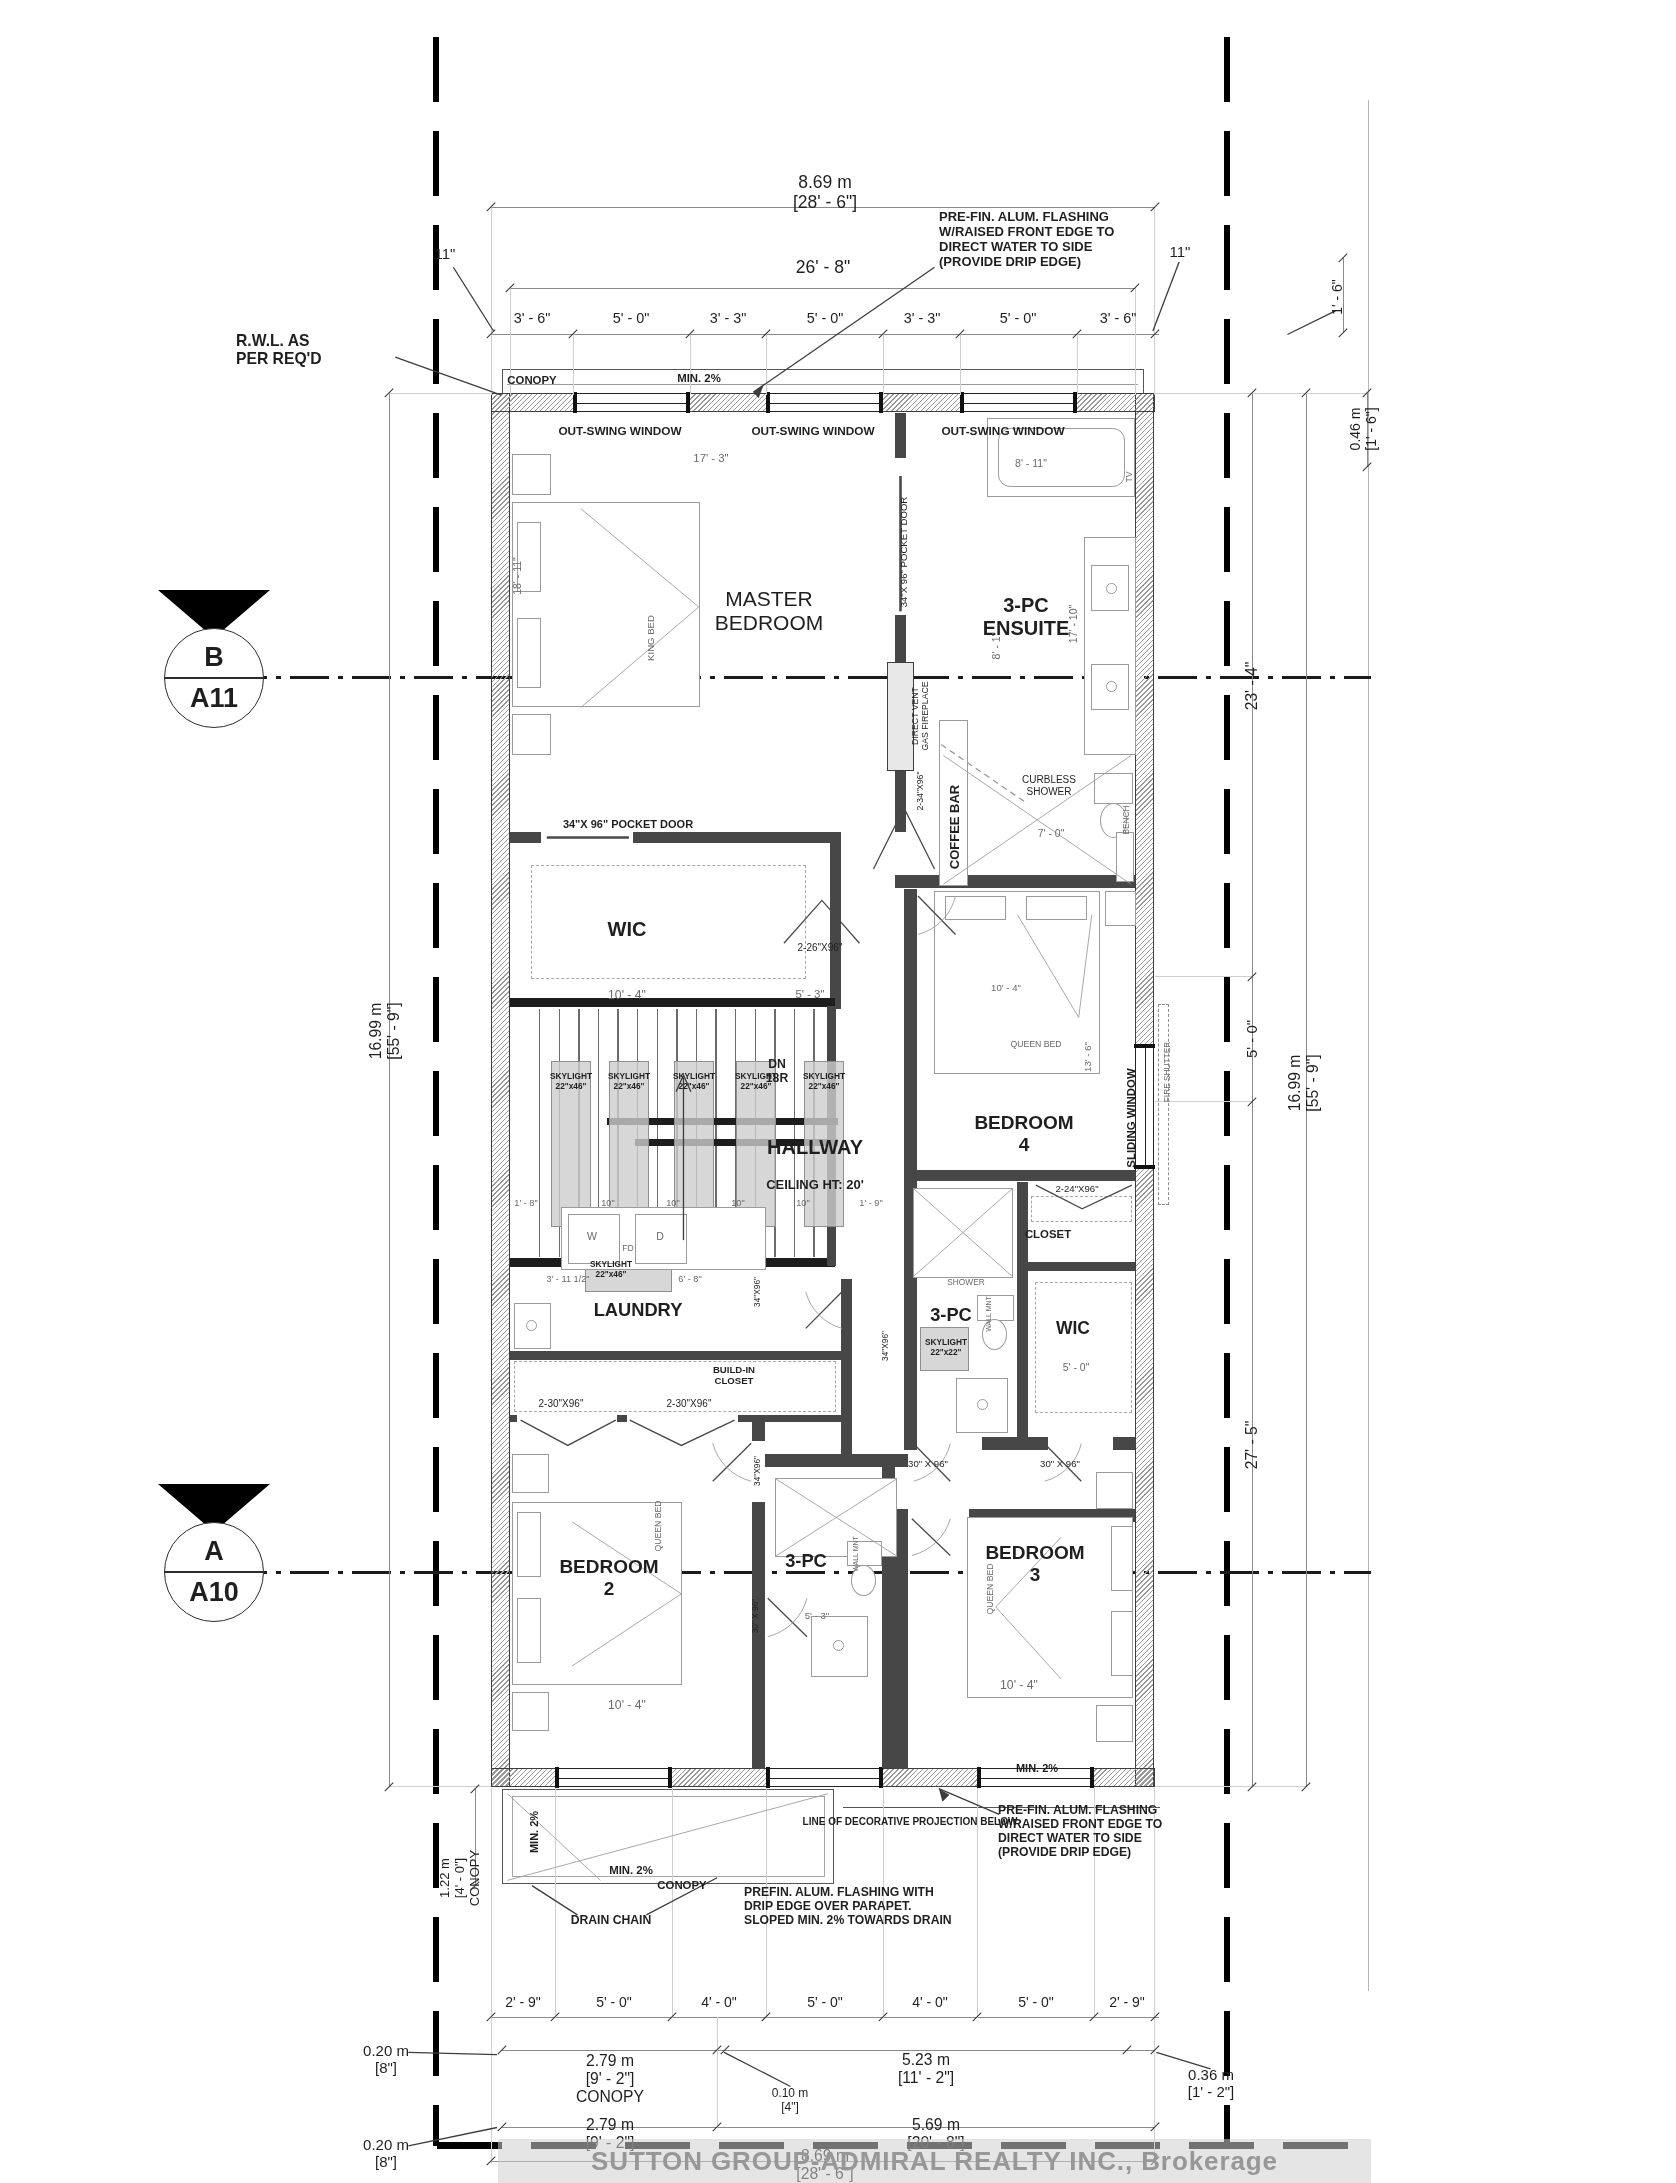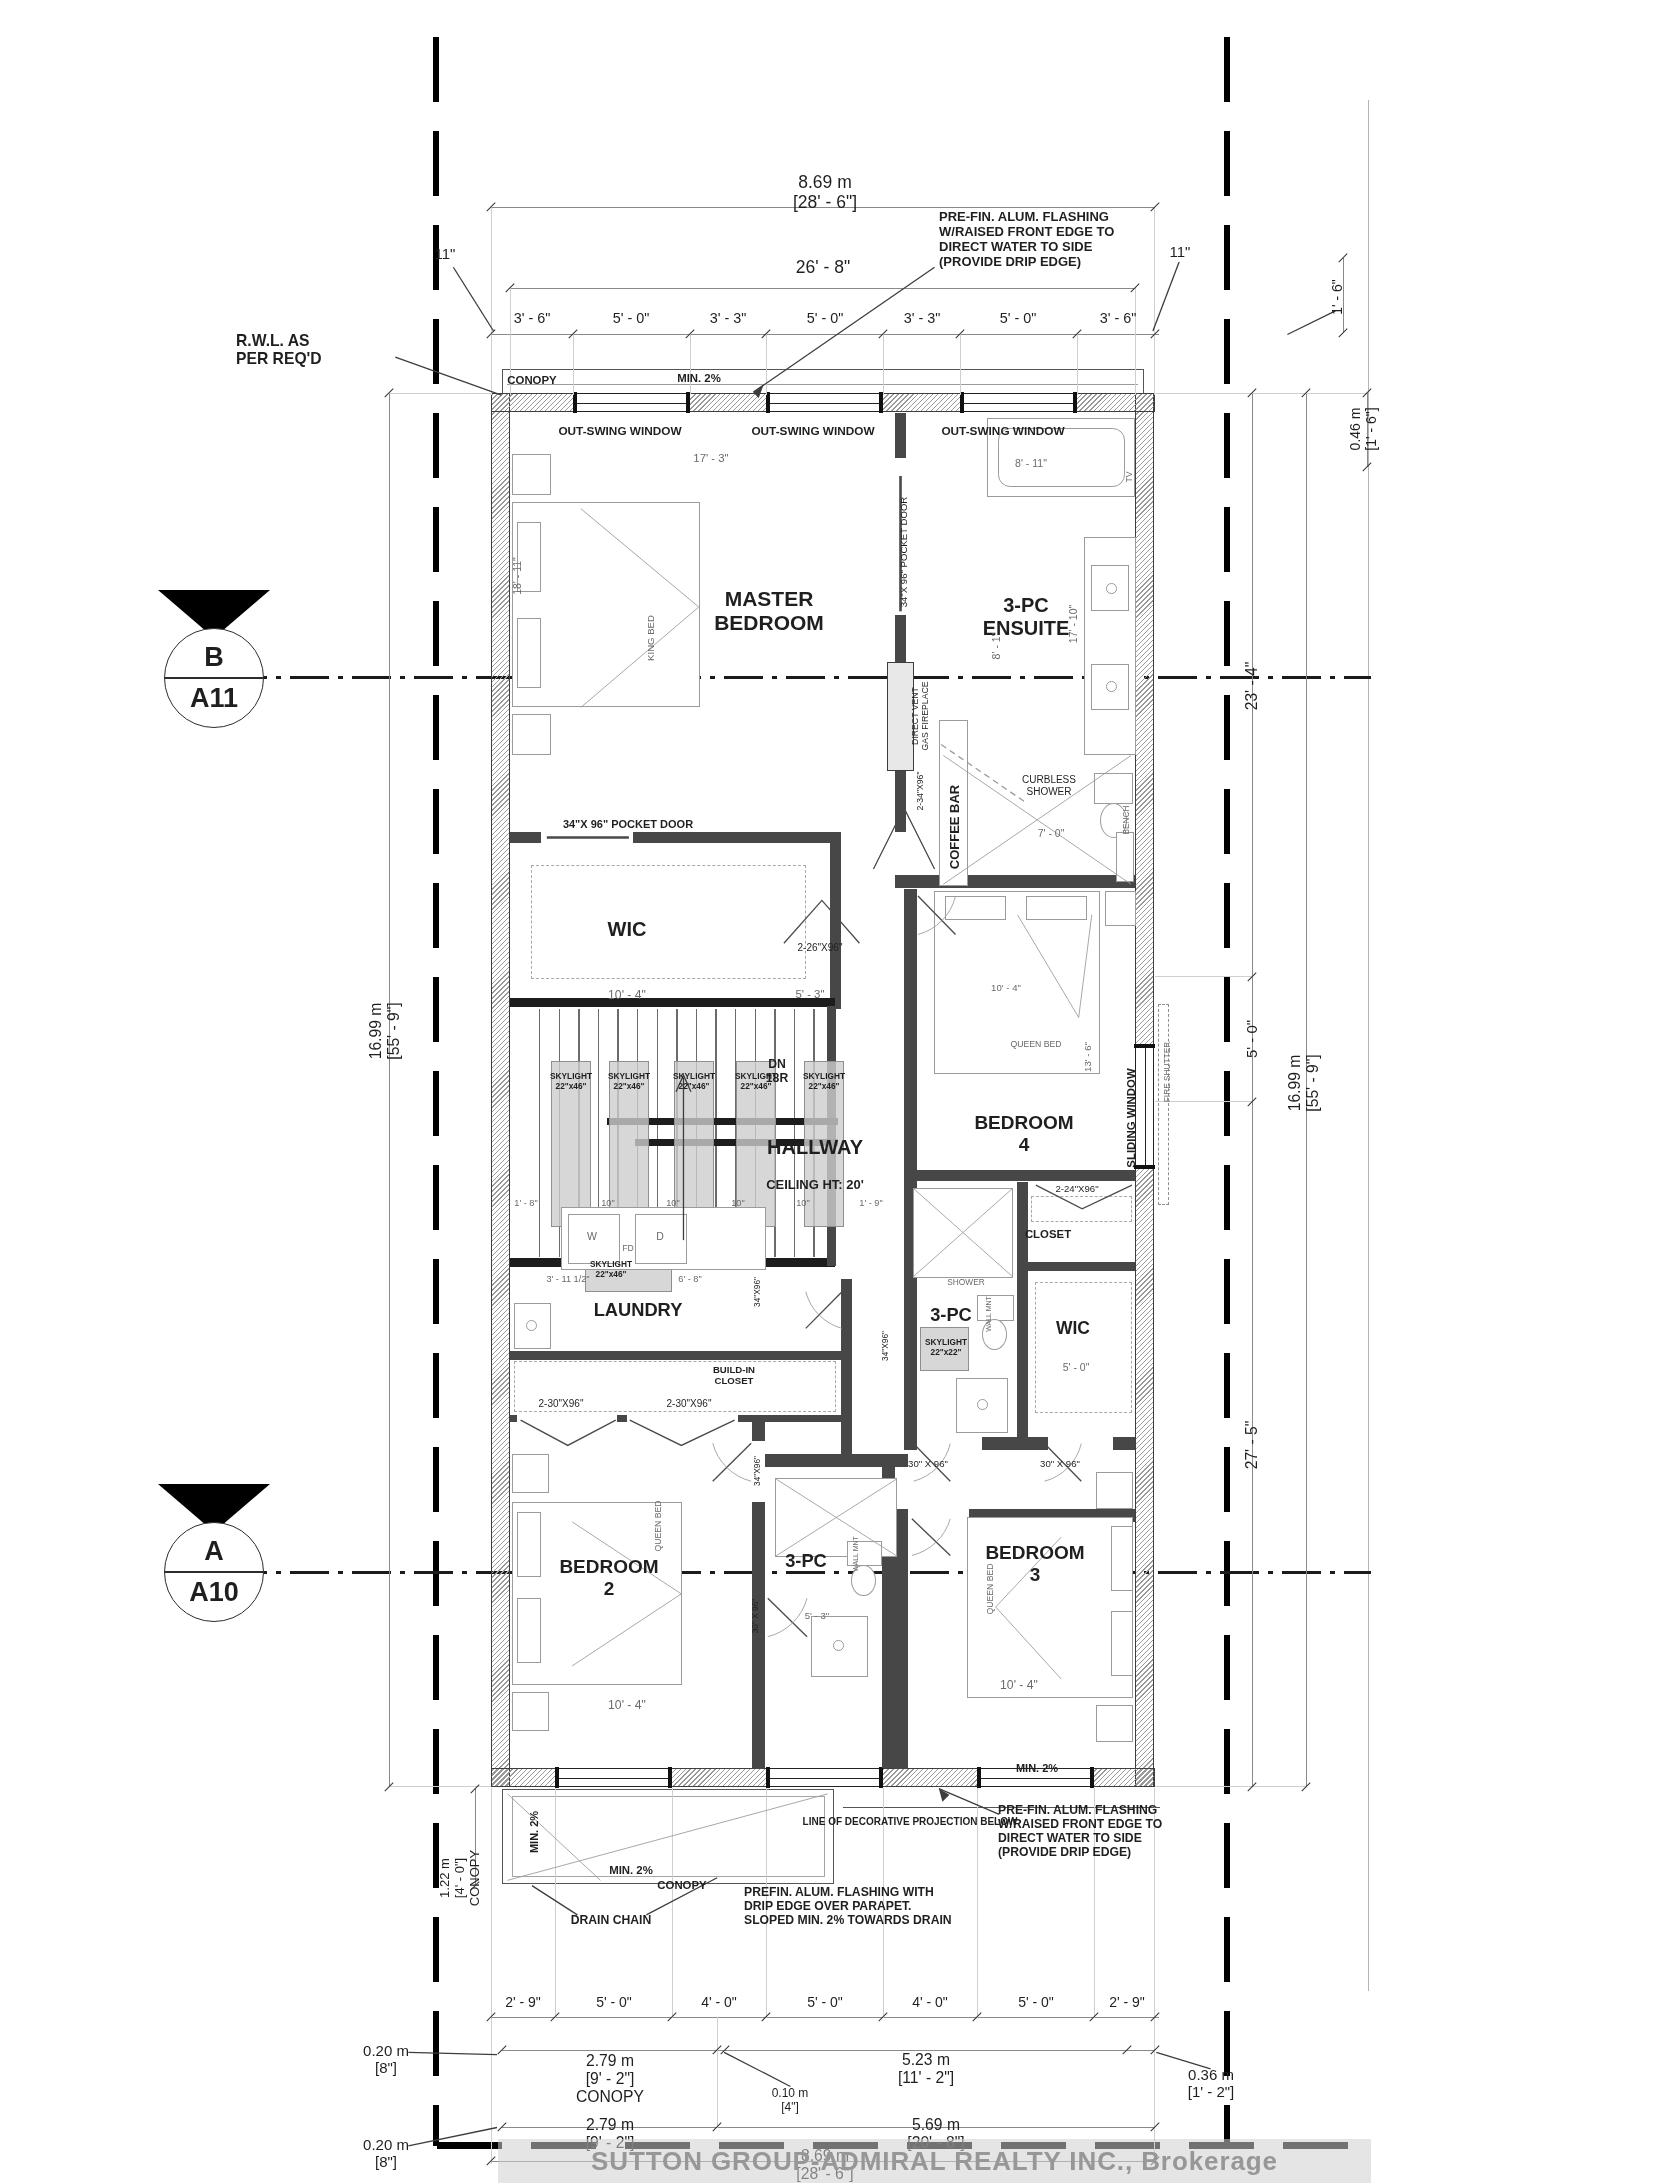--- a/index.html
+++ b/index.html
@@ -380,21 +380,21 @@
       <div class="lbl" style="left: 236px; top: 332px; font-size: 15.7px; font-weight: 700; text-align: left; transform: none;">R.W.L. AS
 PER REQ'D</div>
       <div class="lbl" style="left: 532px; top: 381px; font-size: 11.4px; font-weight: 700; transform: translate(-50%, -50%);">CONOPY</div>
       <div class="lbl" style="left: 699px; top: 379px; font-size: 11.4px; font-weight: 700; transform: translate(-50%, -50%);">MIN. 2%</div>
       <div class="lbl" style="left: 620px; top: 432px; font-size: 11.8px; font-weight: 700; transform: translate(-50%, -50%);">OUT-SWING WINDOW</div>
       <div class="lbl" style="left: 813px; top: 432px; font-size: 11.8px; font-weight: 700; transform: translate(-50%, -50%);">OUT-SWING WINDOW</div>
       <div class="lbl" style="left: 1003px; top: 432px; font-size: 11.8px; font-weight: 700; transform: translate(-50%, -50%);">OUT-SWING WINDOW</div>
       <div class="lbl" style="left: 711px; top: 459px; font-size: 11.4px; color: rgb(106, 106, 106); transform: translate(-50%, -50%);">17' - 3"</div>
       <div class="lbl" style="left: 1031px; top: 463px; font-size: 10.5px; color: rgb(106, 106, 106); transform: translate(-50%, -50%);">8' - 11"</div>
       <div class="lbl" style="left: 1129px; top: 477px; font-size: 8.7px; color: rgb(106, 106, 106); transform: translate(-50%, -50%) rotate(-90deg);">TV</div>
-      <div class="lbl" style="left: 769px; top: 611px; font-size: 21px; font-weight: 700; transform: translate(-50%, -50%);">MASTER
+      <div class="lbl" style="left: 769px; top: 611px; font-size: 21px; font-weight: 400; transform: translate(-50%, -50%);">MASTER
 BEDROOM</div>
       <div class="lbl" style="left: 1026px; top: 617px; font-size: 20px; font-weight: 700; transform: translate(-50%, -50%);">3-PC
 ENSUITE</div>
       <div class="lbl" style="left: 651px; top: 638px; font-size: 9.6px; color: rgb(106, 106, 106); transform: translate(-50%, -50%) rotate(-90deg);">KING BED</div>
       <div class="lbl" style="left: 517px; top: 576px; font-size: 10.5px; color: rgb(106, 106, 106); transform: translate(-50%, -50%) rotate(-90deg);">18' - 11"</div>
       <div class="lbl" style="left: 904px; top: 552px; font-size: 9.6px; transform: translate(-50%, -50%) rotate(-90deg);">34"X 96" POCKET DOOR</div>
       <div class="lbl" style="left: 920px; top: 716px; font-size: 8.7px; transform: translate(-50%, -50%) rotate(-90deg);">DIRECT VENT
 GAS FIREPLACE</div>
       <div class="lbl" style="left: 996px; top: 646px; font-size: 10.5px; color: rgb(106, 106, 106); transform: translate(-50%, -50%) rotate(-90deg);">8' - 1"</div>
       <div class="lbl" style="left: 1073px; top: 624px; font-size: 10.5px; color: rgb(106, 106, 106); transform: translate(-50%, -50%) rotate(-90deg);">17' - 10"</div>

